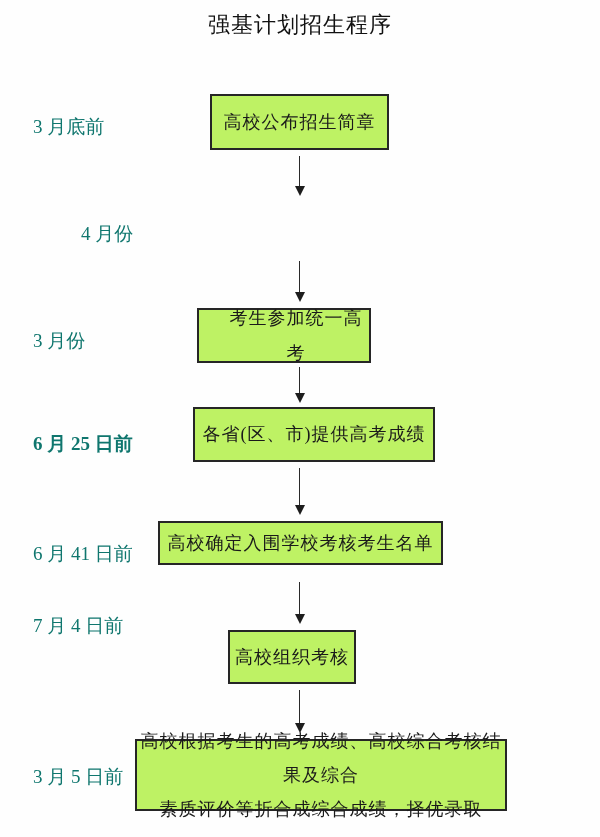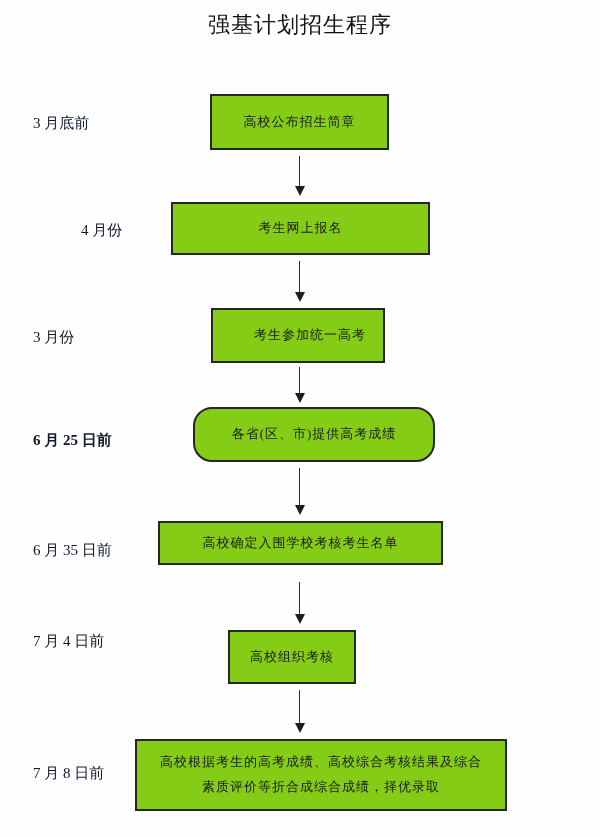--- a/index.html
+++ b/index.html
@@ -25,51 +25,51 @@
     font-family: "Liberation Sans", "DejaVu Sans", sans-serif;
     font-weight: 400;
     font-size: 22px;
     letter-spacing: 1px;
     color: #111111;
     margin: 0;
   }
   .date-label {
     position: absolute;
     left: 33px;
-    font-size: 15px;
-    color: #0f172a;
+    font-size: 19px;
+    color: #0f766e;
     white-space: nowrap;
   }
   .flow-box {
     position: absolute;
     border: 2px solid #262626;
-    background: #84cc16;
+    background: #bef264;
     display: flex;
     align-items: center;
     justify-content: center;
     text-align: center;
-    font-size: 13px;
+    font-size: 18px;
     letter-spacing: 1px;
     line-height: 1.9;
     white-space: pre-line;
     box-sizing: border-box;
     color: #1a1a1a;
   }
   
   .lbl-1 { top: 114px; }
   .lbl-2 { top: 221px; margin-left: 48px; }
   .lbl-3 { top: 328px; }
   .lbl-4 { top: 431px; font-weight: bold; }
   .lbl-5 { top: 541px; }
-  .lbl-6 { top: 632px; }
+  .lbl-6 { top: 613px; }
   .lbl-7 { top: 764px; }
   .box-1 { left: 210px; top:  94px; width: 179px; height: 56px; }
   .box-2 { left: 171px; top: 202px; width: 259px; height: 53px; }
-  .box-3 { left: 211px; top: 308px; width: 174px; height: 55px; padding-left: 24px; }
-  .box-4 { left: 193px; top: 407px; width: 242px; height: 55px; border-radius: 19px; }
+  .box-3 { left: 197px; top: 308px; width: 174px; height: 55px; padding-left: 24px; }
+  .box-4 { left: 193px; top: 407px; width: 242px; height: 55px; }
   .box-5 { left: 158px; top: 521px; width: 285px; height: 44px; }
   .box-6 { left: 228px; top: 630px; width: 128px; height: 54px; }
   .box-7 { left: 135px; top: 739px; width: 372px; height: 72px; }
   .arrow {
     position: absolute;
     left: 293px;
     width: 13px;
     display: flex;
     flex-direction: column;
     align-items: center;
@@ -101,51 +101,50 @@
   <h1 class="title">强基计划招生程序</h1>
 
   <div class="date-label lbl-1">3 月底前</div>
   <div class="flow-box box-1">高校公布招生简章</div>
   <div class="arrow ar-1">
       <div class="shaft"></div>
       <div class="head"></div>
     </div>
 
   <div class="date-label lbl-2">4 月份</div>
-  <div class="flow-box box-2">考生网上报名</div>
   <div class="arrow ar-2">
       <div class="shaft"></div>
       <div class="head"></div>
     </div>
 
   <div class="date-label lbl-3">3 月份</div>
   <div class="flow-box box-3">考生参加统一高考</div>
   <div class="arrow ar-3">
       <div class="shaft"></div>
       <div class="head"></div>
     </div>
 
   <div class="date-label lbl-4">6 月 25 日前</div>
   <div class="flow-box box-4">各省(区、市)提供高考成绩</div>
   <div class="arrow ar-4">
       <div class="shaft"></div>
       <div class="head"></div>
     </div>
 
-  <div class="date-label lbl-5">6 月 35 日前</div>
+  <div class="date-label lbl-5">6 月 41 日前</div>
   <div class="flow-box box-5">高校确定入围学校考核考生名单</div>
   <div class="arrow ar-5">
       <div class="shaft"></div>
       <div class="head"></div>
     </div>
 
   <div class="date-label lbl-6">7 月 4 日前</div>
   <div class="flow-box box-6">高校组织考核</div>
   <div class="arrow ar-6">
       <div class="shaft"></div>
       <div class="head"></div>
     </div>
 
-  <div class="date-label lbl-7">7 月 8 日前</div>
+  <div class="date-label lbl-7">3 月 5 日前</div>
   <div class="flow-box box-7">高校根据考生的高考成绩、高校综合考核结果及综合
 素质评价等折合成综合成绩，择优录取</div>
 
 </div>
 
 </body></html>

